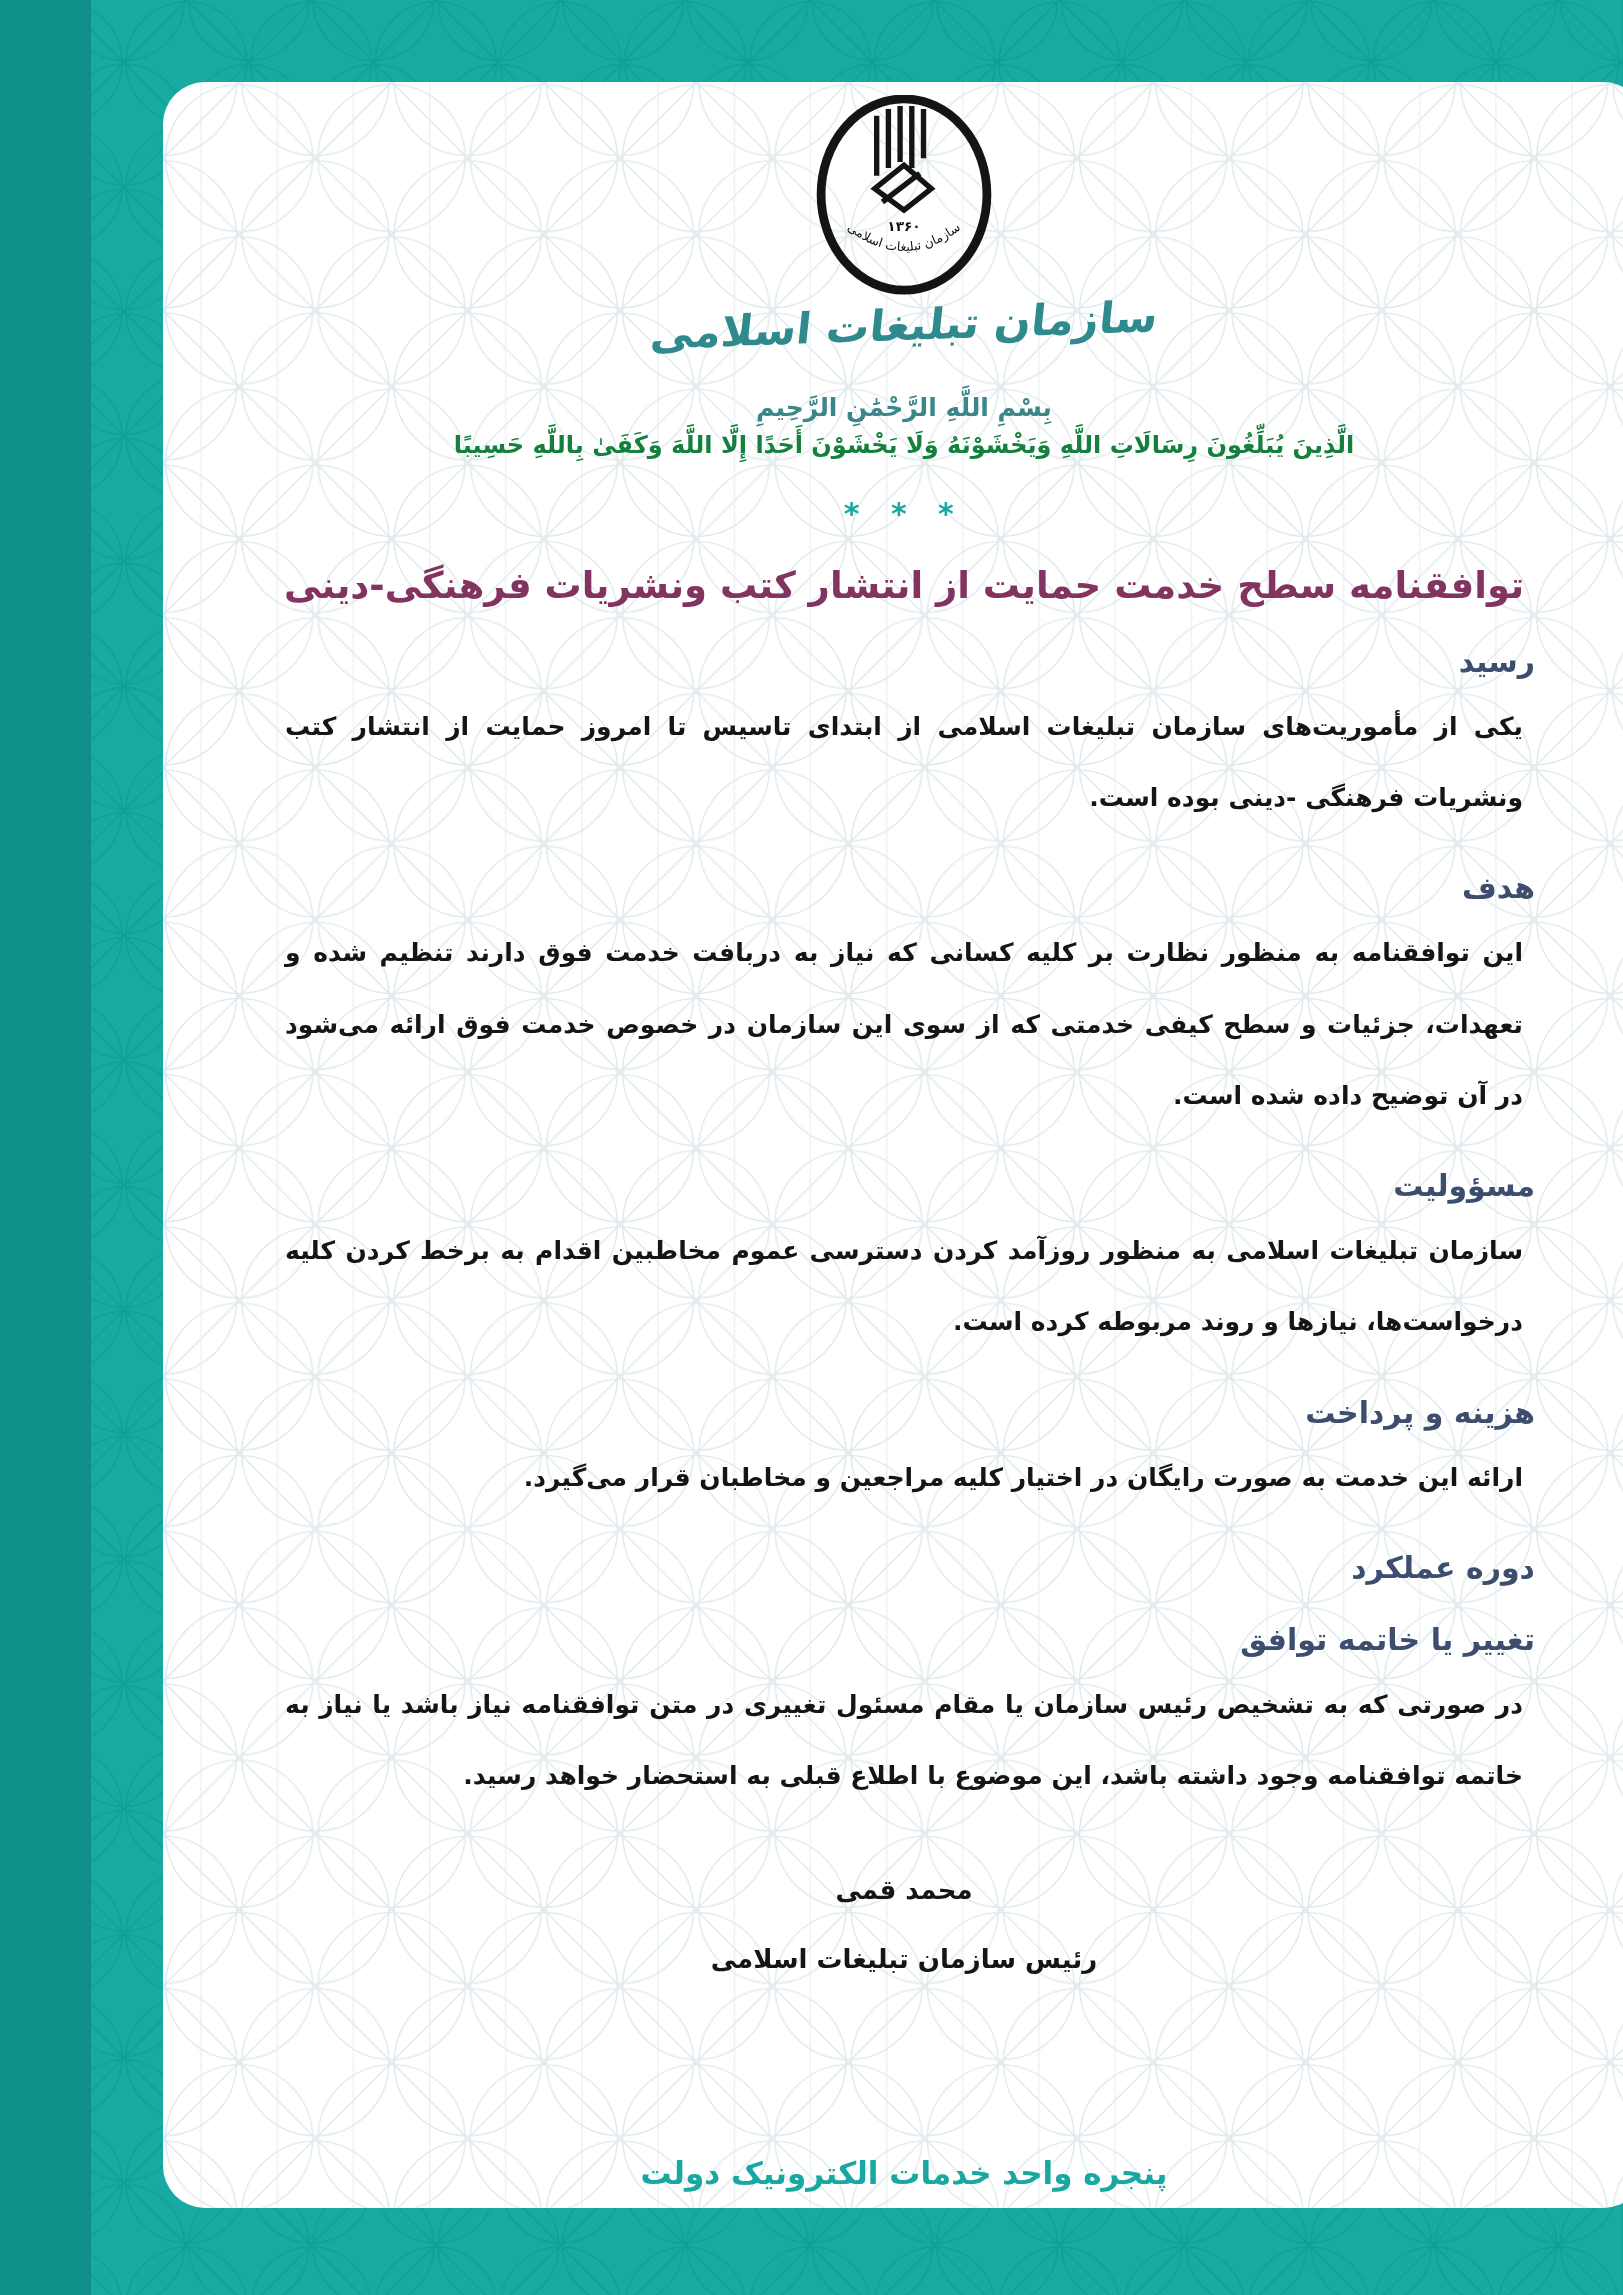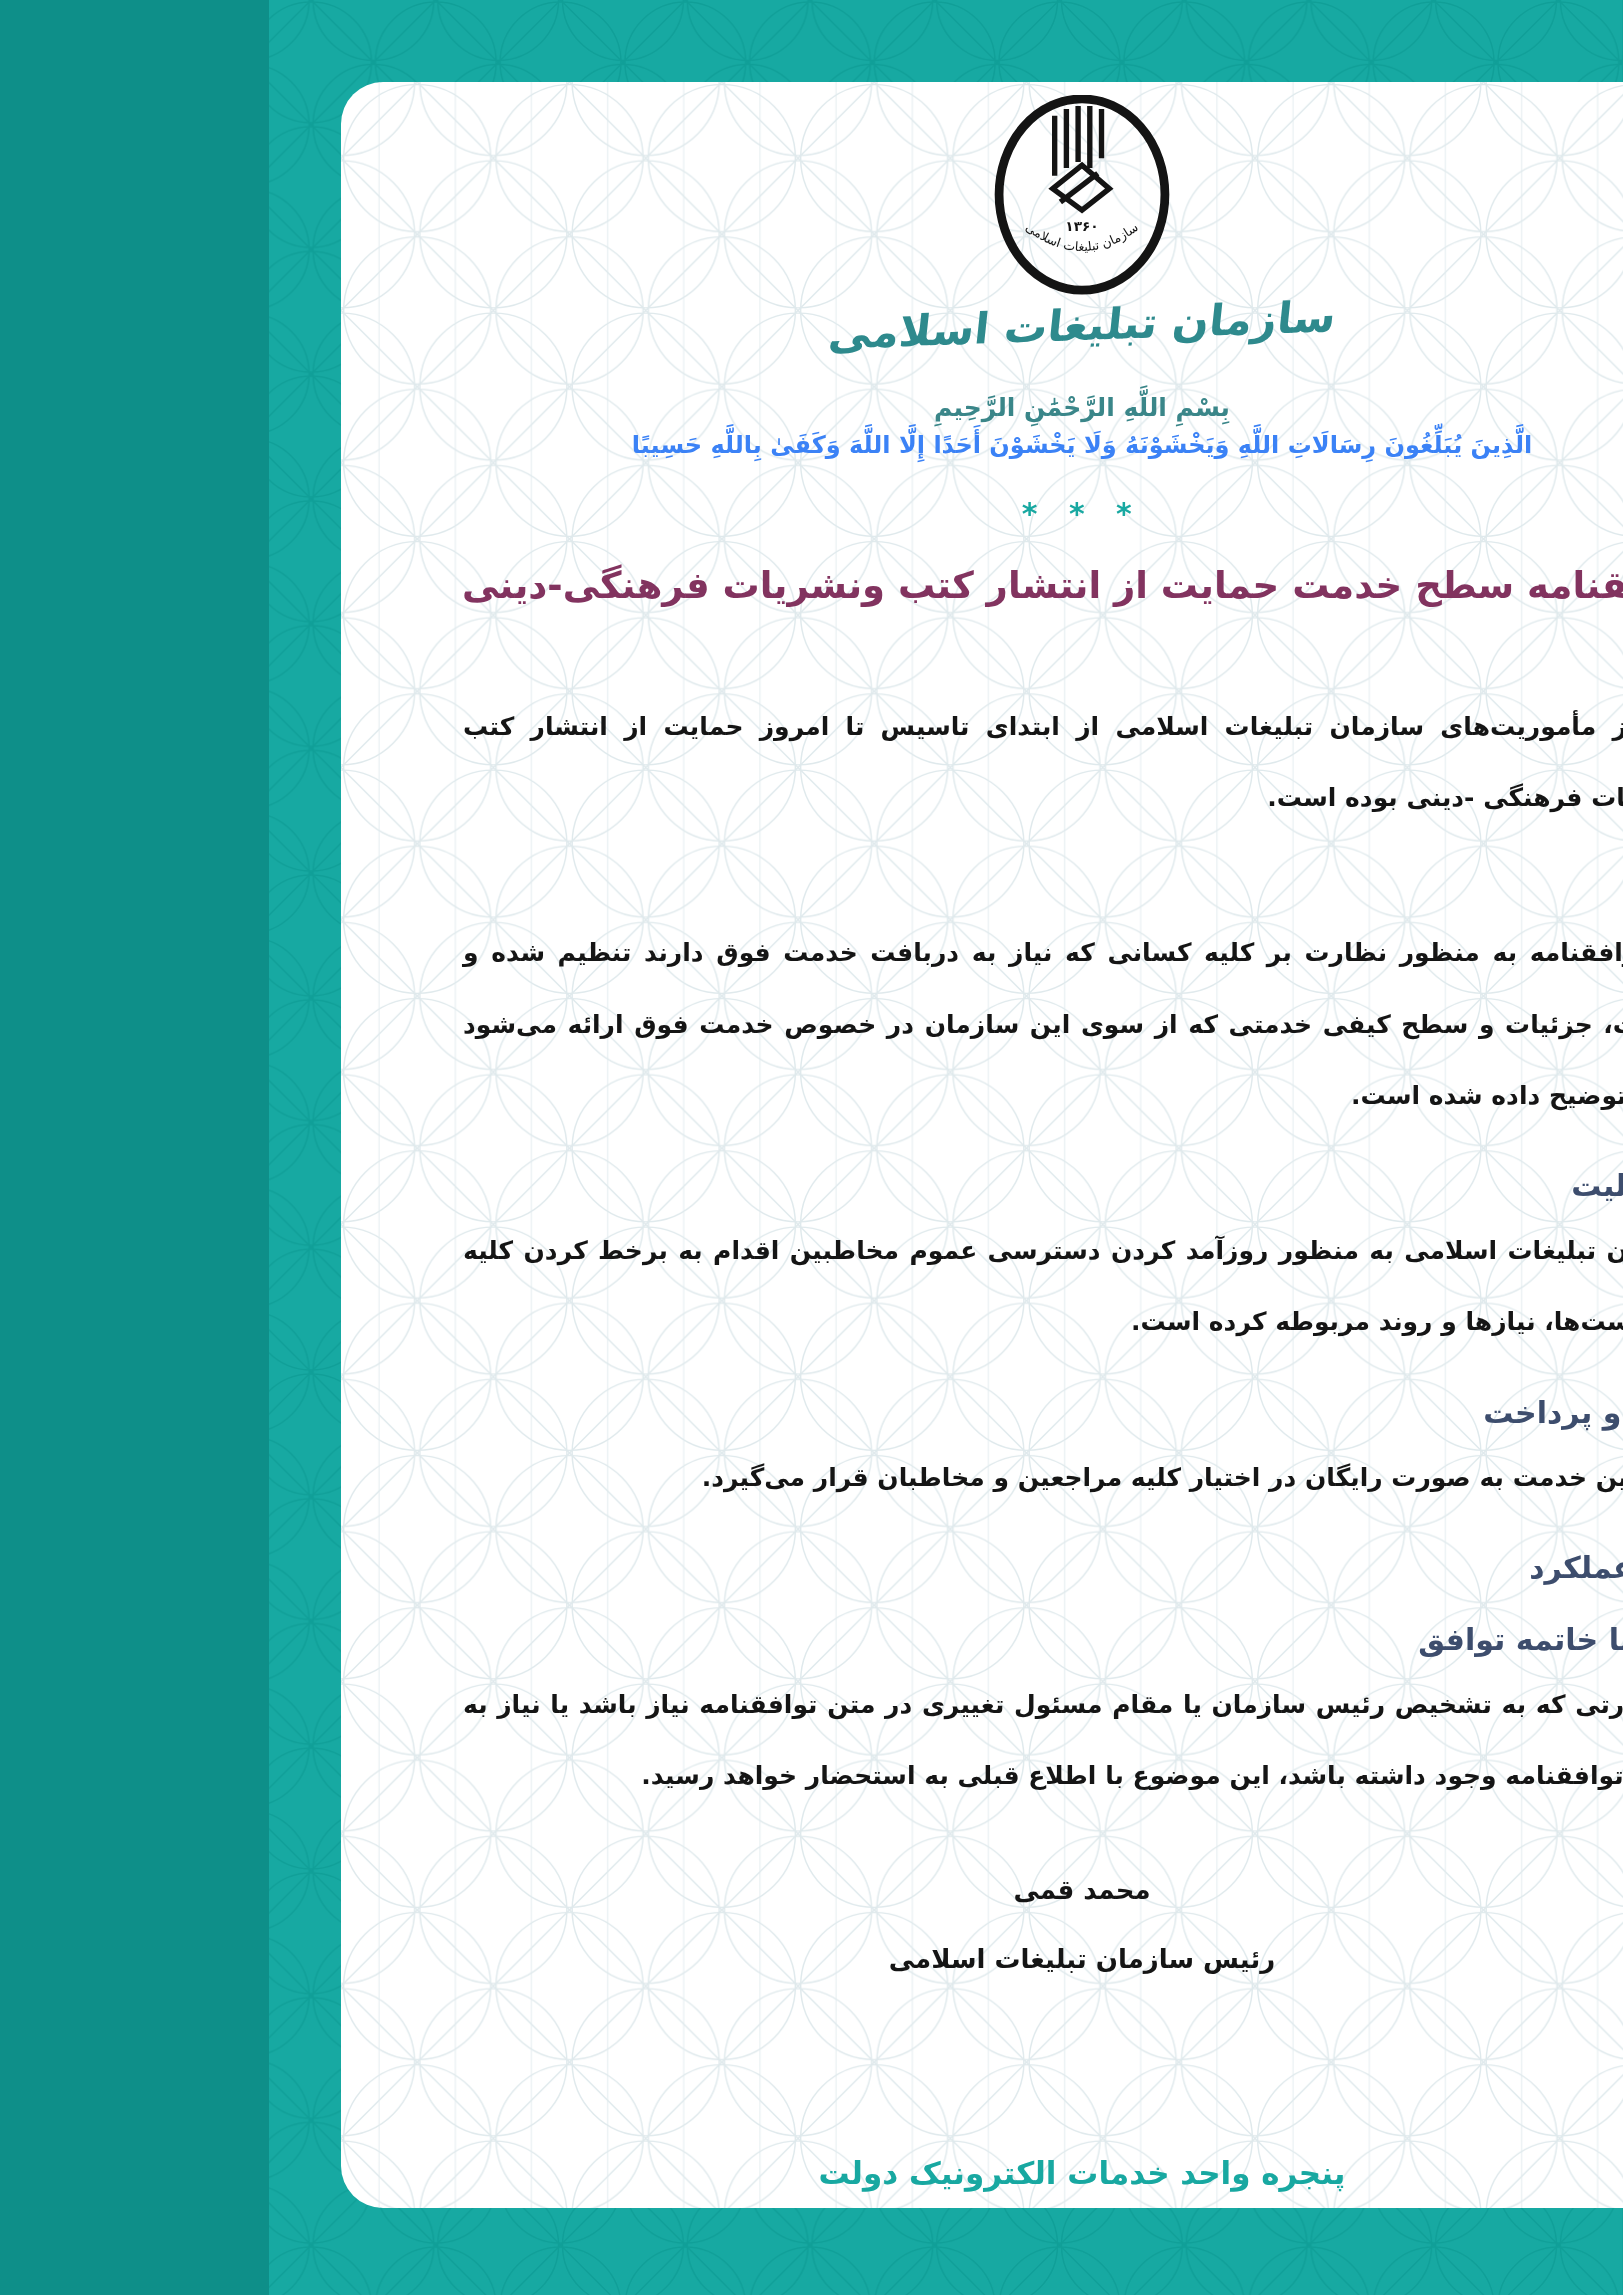--- a/index.html
+++ b/index.html
@@ -1,18 +1,18 @@
 <!DOCTYPE html>
 <html lang="fa" dir="rtl" style="font-size:10.5px"><head>
 <meta charset="utf-8">
 <style>
   html,body{margin:0;padding:0;background:#0e8f89;}
   .page{
     position:relative;
-    width:1354px;height:2295px;
+    width:1532px;height:2295px;
     overflow:hidden;
     font-family:"DejaVu Sans",sans-serif;
   }
   .bg-svg{position:absolute;inset:0;display:block;}
   .card{
     position:absolute;left:72px;top:82px;
     width:1482px;height:2126px;
     background:#ffffff;border-radius:42px;
     overflow:hidden;
   }
@@ -28,21 +28,21 @@
     display:inline-block;
     color:#2e8a8d;font-size:43px;font-weight:bold;
     transform:skewX(-8deg) rotate(-2deg);
   }
   .bismillah{
     margin-top:43px;text-align:center;
     color:#3a8689;font-size:25px;font-weight:bold;
   }
   .verse{
     margin-top:9.2px;text-align:center;
-    color:#3b82f6;font-size:24px;font-weight:bold;
+    color:#15803d;font-size:24px;font-weight:bold;
   }
   .divider{
     margin-top:37px;text-align:center;
     color:#18a8a1;font-size:30px;font-weight:bold;letter-spacing:10.5px;
   }
   .doc-title{
     margin-top:33px;text-align:center;
     color:#82335f;font-size:37px;font-weight:bold;
   }
   .sec h2{

